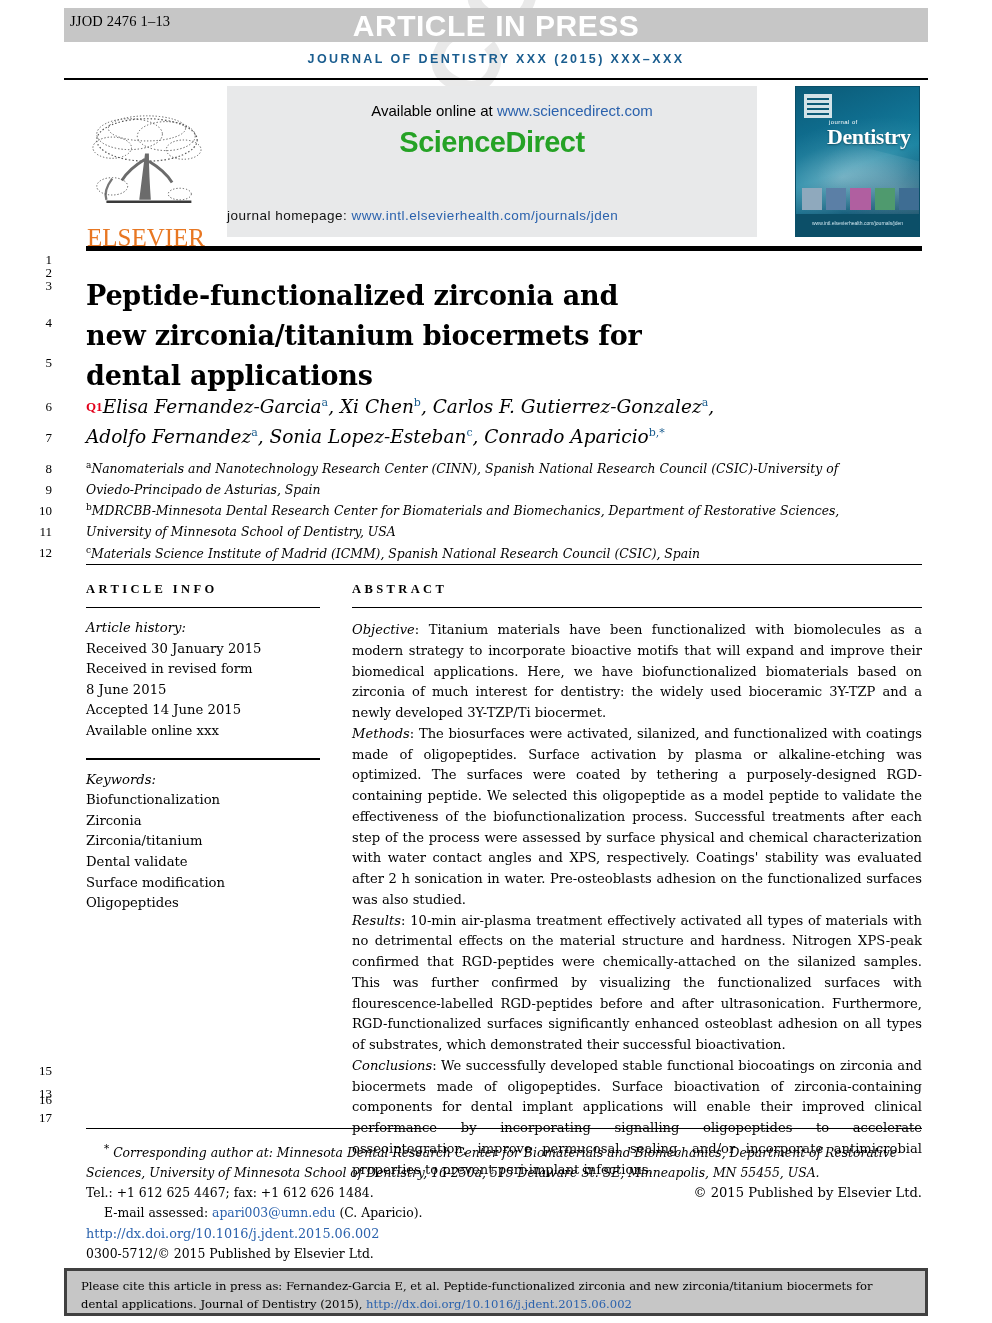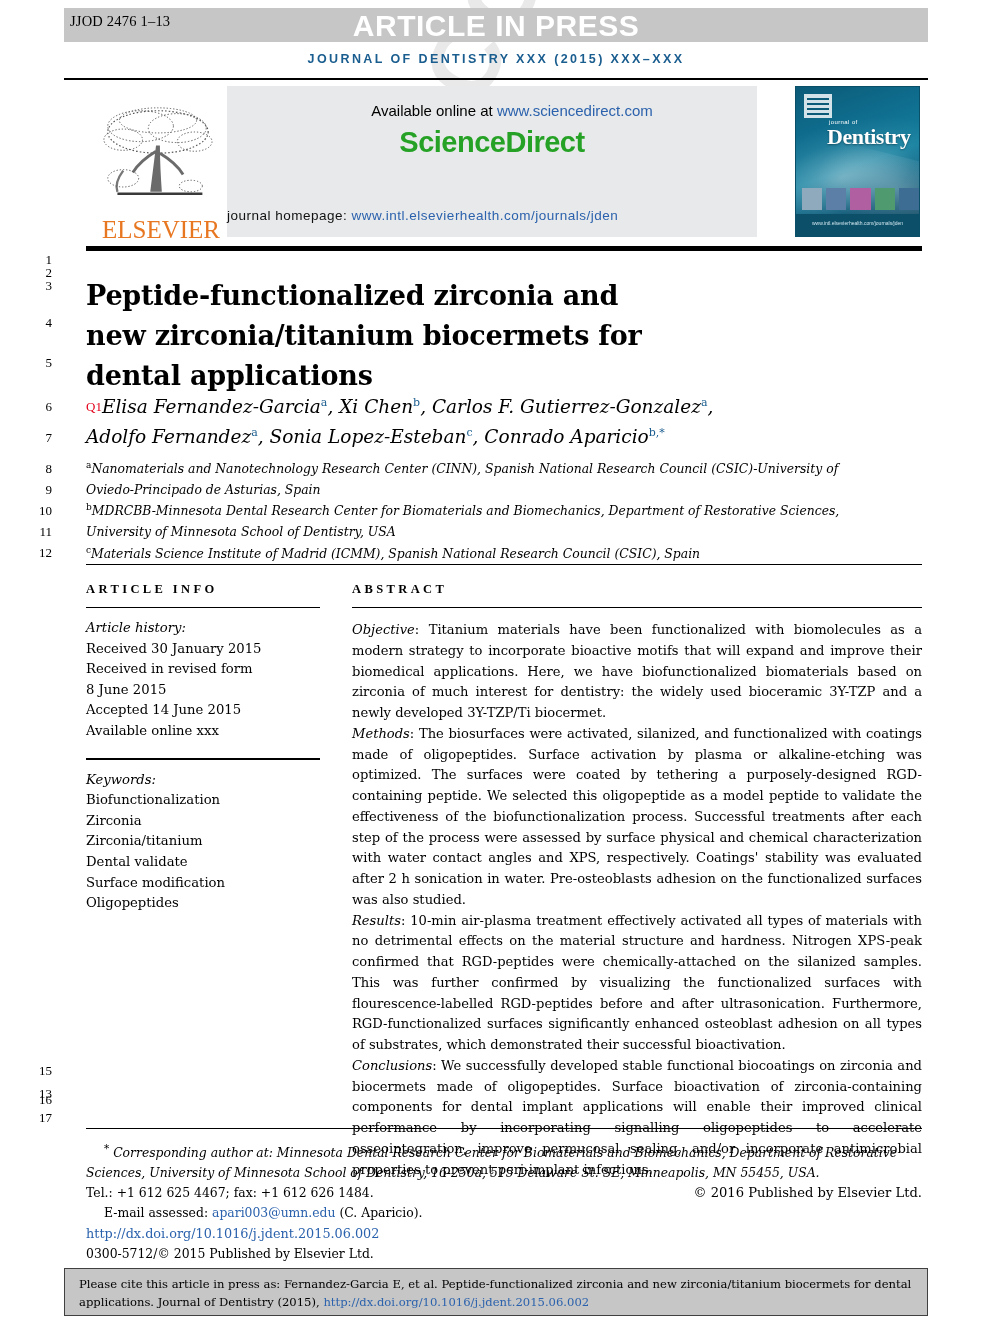--- a/index.html
+++ b/index.html
@@ -91,25 +91,25 @@
   }
 
   
   .masthead {
     position: absolute;
     left: 64px; top: 82px;
     width: 864px; height: 156px;
   }
   .elsevier-logo {
     position: absolute;
-    left: 8px; top: 8px;
+    left: 8px; top: 16px;
     width: 148px; height: 152px;
     display: flex;
     flex-direction: column;
-    align-items: flex-end;
+    align-items: center;
     justify-content: flex-end;
   }
   .tree-svg { width: 126px; height: 112px; display:block; }
   .elsevier-word {
     font-family: "Liberation Serif", serif;
     font-size: 25px;
     color: #e87722;
     letter-spacing: 0px;
     line-height: 1;
     margin-top: 2px;
@@ -246,21 +246,21 @@
     font-family: "DejaVu Serif", serif;
     font-style: italic;
     font-size: 18.5px;
     line-height: 1.62;
   }
   .authors sup { font-size: 11px; color:#1a5d8f; font-style: normal; vertical-align: super; }
   .authors sup.star { color:#1a5d8f; }
   .q-mark {
     color: #e2001a;
     font-family: "Liberation Serif", serif;
-    font-weight: normal;
+    font-weight: bold;
     font-size: 13px;
     font-style: normal;
     vertical-align: 2px;
   }
 
   
   .affils {
     position: absolute;
     left: 86px; top: 458px;
     width: 790px;
@@ -340,21 +340,21 @@
   .footnotes .indent { display:inline-block; width:18px; }
   a.link { color:#2b62ad; text-decoration: none; }
   .doi-line { color:#2b62ad; font-size:12.8px; }
 
   
   .cite-box {
     position: absolute;
     left: 64px; top: 1268px;
     width: 864px; height: 48px;
     background: #c6c6c6;
-    border: 1px solid #404040;
+    border: 3px solid #404040;
     box-sizing: border-box;
     padding: 7px 14px;
     font-family: "DejaVu Serif", serif;
     font-size: 11.6px;
     line-height: 1.52;
   }
 </style>
 </head>
 <body>
 
@@ -480,21 +480,21 @@
       <div class="info-line">Oligopeptides</div>
     </div>
 
     <div class="abs-col">
       <div class="sec-head">ABSTRACT</div>
       <div class="abs-hr"></div>
       <p class="abs-p"><em>Objective</em><span>: Titanium materials have been functionalized with biomolecules as a modern strategy to incorporate bioactive motifs that will expand and improve their biomedical applications. Here, we have biofunctionalized biomaterials based on zirconia of much interest for dentistry: the widely used bioceramic 3Y-TZP and a newly developed 3Y-TZP/Ti biocermet.</span></p>
       <p class="abs-p"><em>Methods</em><span>: The biosurfaces were activated, silanized, and functionalized with coatings made of oligopeptides. Surface activation by plasma or alkaline-etching was optimized. The surfaces were coated by tethering a purposely-designed RGD-containing peptide. We selected this oligopeptide as a model peptide to validate the effectiveness of the biofunctionalization process. Successful treatments after each step of the process were assessed by surface physical and chemical characterization with water contact angles and XPS, respectively. Coatings' stability was evaluated after 2 h sonication in water. Pre-osteoblasts adhesion on the functionalized surfaces was also studied.</span></p>
       <p class="abs-p"><em>Results</em><span>: 10-min air-plasma treatment effectively activated all types of materials with no detrimental effects on the material structure and hardness. Nitrogen XPS-peak confirmed that RGD-peptides were chemically-attached on the silanized samples. This was further confirmed by visualizing the functionalized surfaces with flourescence-labelled RGD-peptides before and after ultrasonication. Furthermore, RGD-functionalized surfaces significantly enhanced osteoblast adhesion on all types of substrates, which demonstrated their successful bioactivation.</span></p>
       <p class="abs-p"><em>Conclusions</em><span>: We successfully developed stable functional biocoatings on zirconia and biocermets made of oligopeptides. Surface bioactivation of zirconia-containing components for dental implant applications will enable their improved clinical performance by incorporating signalling oligopeptides to accelerate osseointegration, improve permucosal sealing, and/or incorporate antimicrobial properties to prevent peri-implant infections.</span></p>
-      <div class="abs-copy">© 2016 Published by Elsevier Ltd.</div>
+      <div class="abs-copy">© 2015 Published by Elsevier Ltd.</div>
     </div>
 
     <div class="rule-abs-bottom"></div>
 
     <div class="footnotes">
       <div class="fn-star">
         <span class="indent"></span><sup>*</sup> <span>Corresponding author at: Minnesota Dental Research Center for Biomaterials and Biomechanics, Department of Restorative Sciences, University of Minnesota School of Dentistry, 16-250a, 515 Delaware St. SE, Minneapolis, MN 55455, USA.</span>
       </div>
       <div>Tel.: +1 612 625 4467; fax: +1 612 626 1484.</div>
       <div><span class="indent"></span><span>E-mail assessed: </span><a class="link" href="#">apari003@umn.edu</a><span> (C. Aparicio).</span></div>

